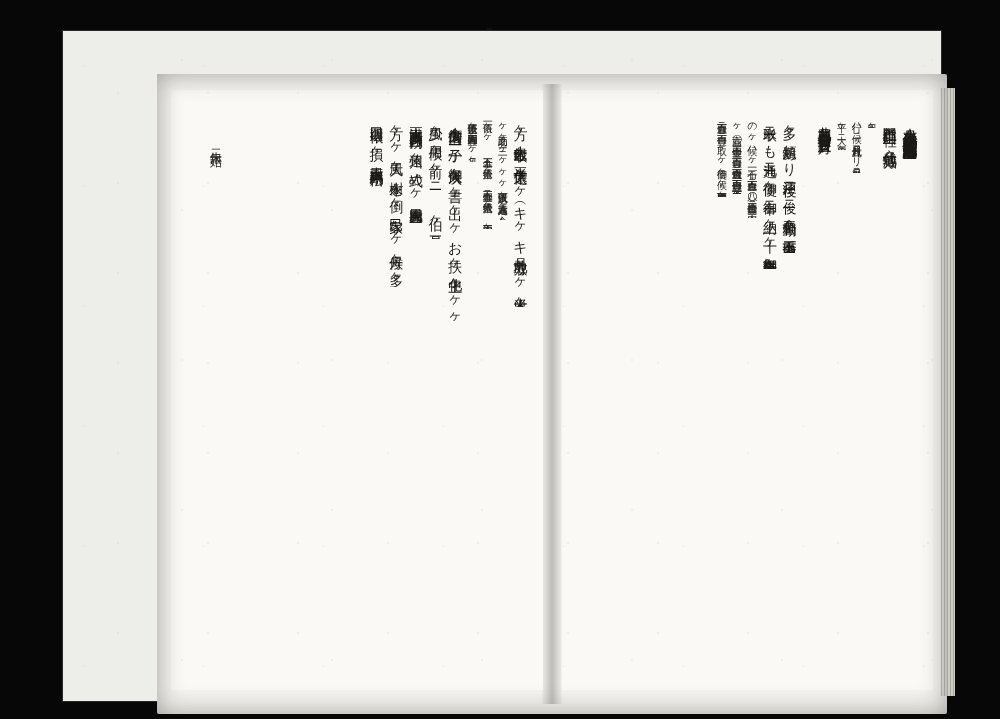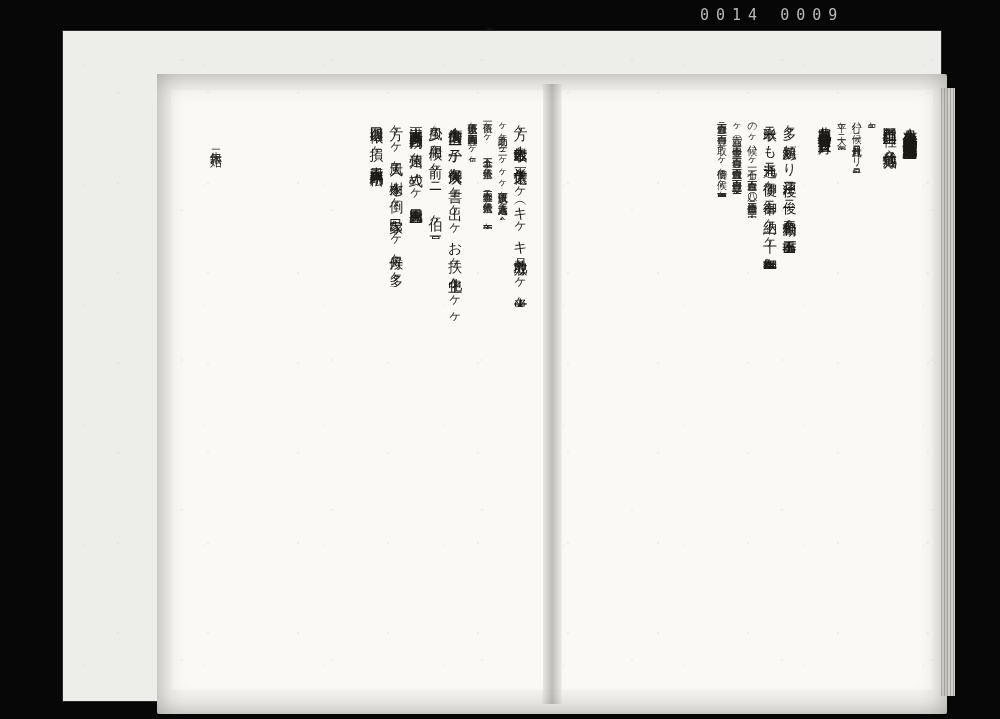--- a/index.html
+++ b/index.html
@@ -168,21 +168,20 @@
     height: 14px;
     background: #111;
   }
 </style>
 </head>
 <body>
 
 <div class="frame">
   <div class="film-border"></div>
 
-  <div class="frame-number">0014 0009</div>
 
   <div class="reg-mark"></div>
 
   <div class="spread">
 
     <div class="book">
 
       <div class="fore-edge"></div>
 
       <div class="page page-right">

